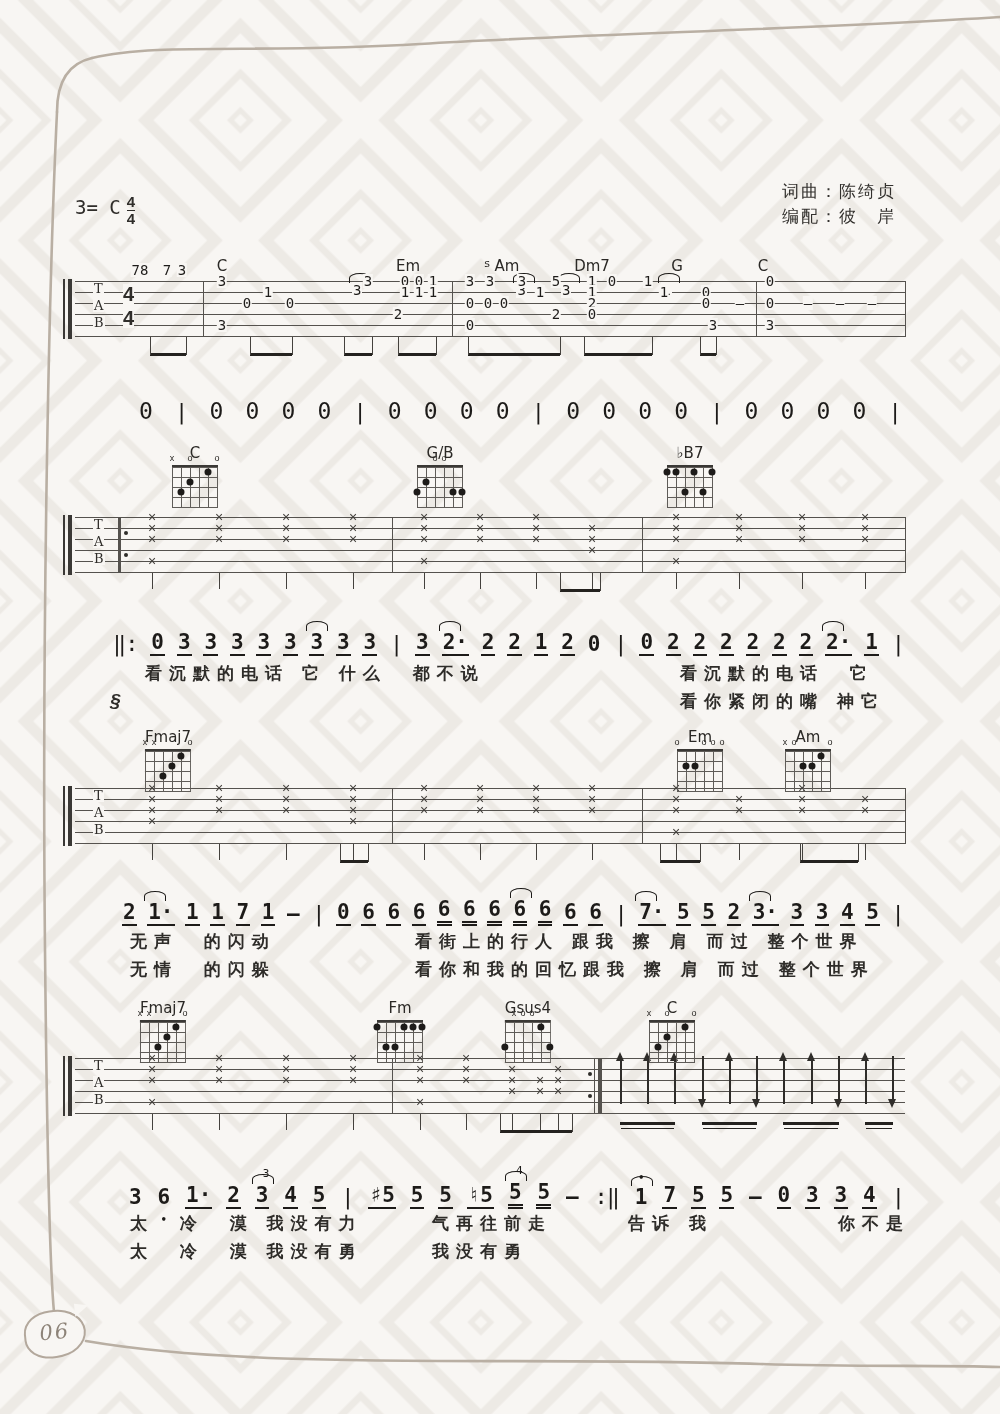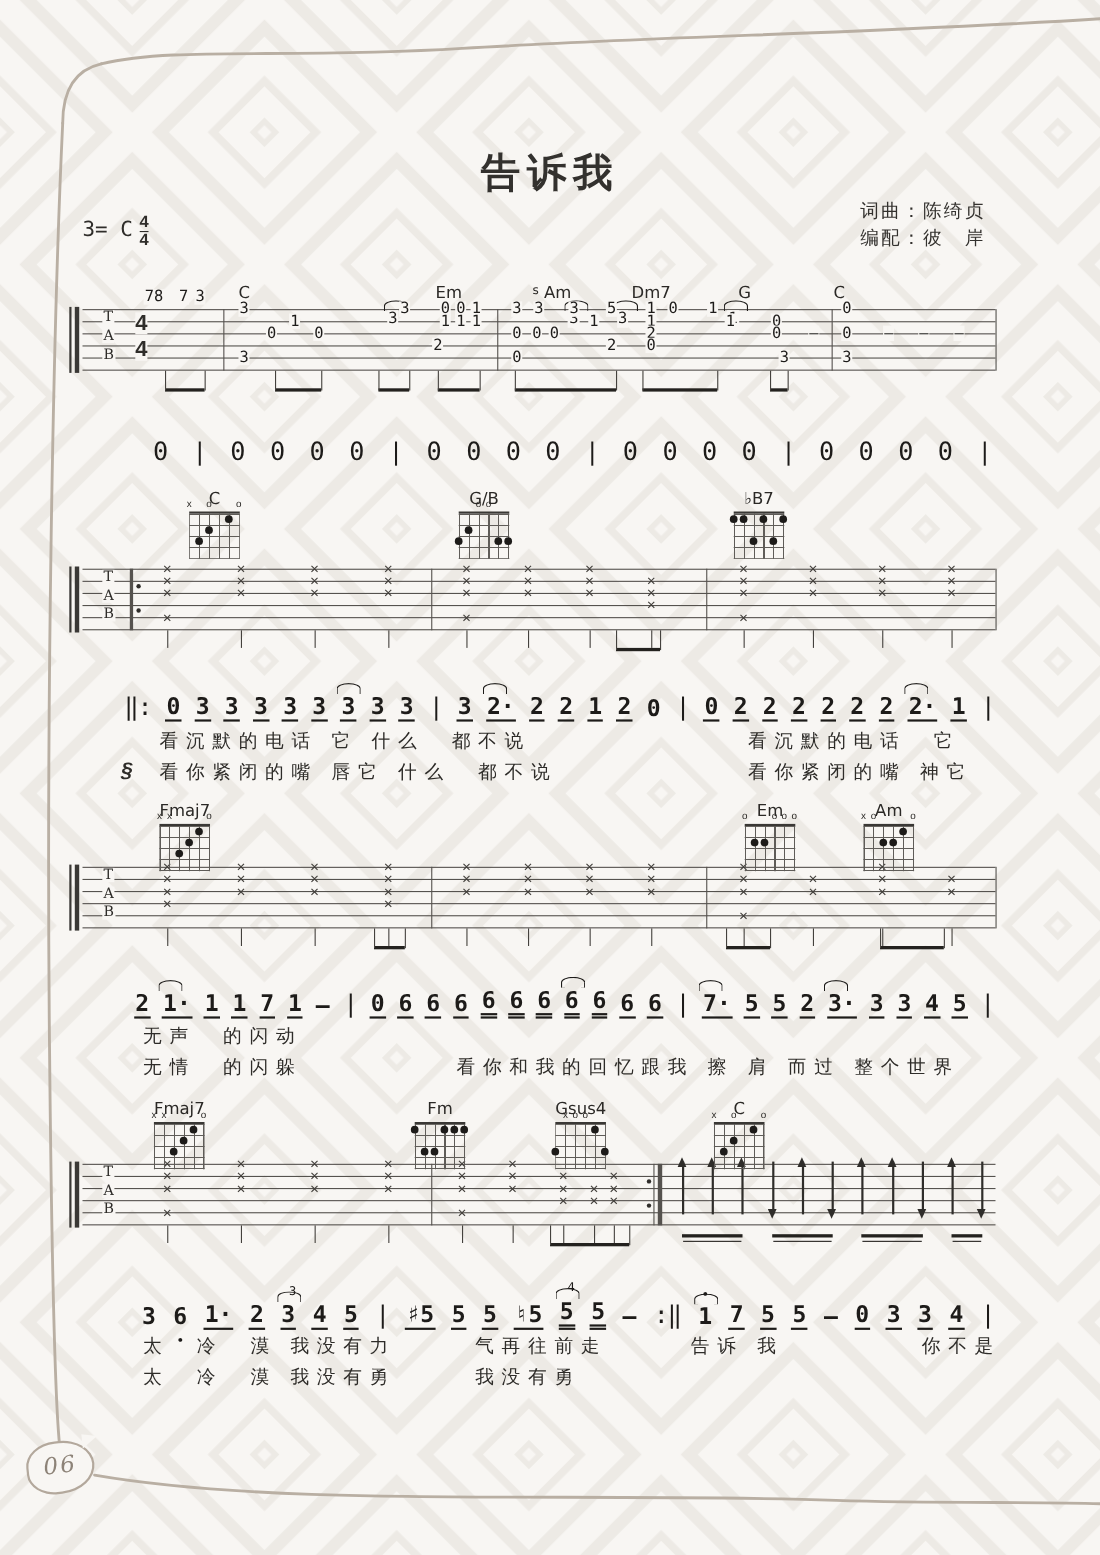--- a/index.html
+++ b/index.html
@@ -45,21 +45,21 @@
   .ntk.u1{border-bottom:2px solid #1d1b19;}
   .ntk.u2{border-bottom:5px double #1d1b19;}
   .ntk.bar{font-weight:normal;font-size:22px;letter-spacing:-1px;}
   .ntk.arc::before{content:"";position:absolute;top:-9px;left:-3px;width:20px;height:9px;
                    border:1.4px solid #1d1b19;border-bottom:none;border-radius:50% 50% 0 0;}
   .ntk .supm{position:absolute;top:-15px;left:55%;font-size:11px;font-weight:normal;}
   .ntk.da::after{content:"•";position:absolute;top:-13px;left:50%;transform:translateX(-50%);font-size:10px;}
   .ntk.db::after{content:"•";position:absolute;bottom:-16px;left:50%;transform:translateX(-50%);font-size:10px;}
   .zeros{font:23px "DejaVu Sans Mono","Liberation Mono",monospace;color:#1d1b19;}
   
-  .lyric{position:absolute;font-size:17px;font-weight:normal;letter-spacing:7px;white-space:pre;color:#2e2c29;
+  .lyric{position:absolute;font-size:17px;font-weight:bold;letter-spacing:7px;white-space:pre;color:#2e2c29;
          font-family:"DejaVu Sans",sans-serif;}
   .segno{position:absolute;font-size:19px;font-weight:bold;font-style:italic;color:#2e2c29;}
   
   .cd{position:absolute;transform:translateX(-50%);text-align:center;}
   .cd-label{font-size:15px;margin-bottom:4px;line-height:1;color:#2b2926;font-family:"DejaVu Sans",sans-serif;}
   .cd-grid{position:relative;width:46px;height:41px;margin:0 auto;border-top:2px solid #3a3835;
     background:
       repeating-linear-gradient(90deg,#6a6archive 0,#6a6archive 0),
       repeating-linear-gradient(90deg,#6b6archive 0,#6b6archive 0);}
   .cd-grid{background:
@@ -97,21 +97,20 @@
   <svg class="frame" width="1000" height="1414">
     <g fill="none" stroke="#b9afa3" stroke-width="2.6" stroke-linecap="round">
       <path d="M92,58 C160,42 260,54 420,44 C600,33 800,30 1000,17"></path>
       <path d="M57,112 C57,80 70,63 92,58"></path>
       <path d="M57,112 C48,300 42,650 45,950 C47,1150 50,1270 54,1312"></path>
       <path d="M86,1341 C260,1371 520,1356 760,1364 C850,1367 940,1365 1000,1367"></path>
     </g>
   </svg>
 
 
-  <div class="abs song-title" style="left:0;right:0;top:133px;text-align:center;">告诉我</div>
   <div class="abs" style="left:75px;top:194px;">
     <span class="key-label">3= C</span><span class="timesig"><span>4</span><span style="border-top:1.5px solid #2f2d2a;">4</span></span>
   </div>
   <div class="abs credits" style="left:782px;top:180px;">
     <div>词曲：陈绮贞</div>
     <div>编配：彼　岸</div>
   </div>
 
   <div id="score" class="abs" style="left:0;top:0;width:1000px;height:1414px;">
       <div class="abs" style="left: 75px; top: 281px; width: 830px; height: 56px;"><div class="staff-line" style="top: 0px;"></div><div class="staff-line" style="top: 11px;"></div><div class="staff-line" style="top: 22px;"></div><div class="staff-line" style="top: 33px;"></div><div class="staff-line" style="top: 44px;"></div><div class="staff-line" style="top: 55px;"></div><div class="brk" style="left: -7px; top: -2px; width: 3.5px; height: 60px;"></div><div class="brk" style="left: -12px; top: -2px; width: 1.5px; height: 60px;"></div><div class="barline" style="left: 128px;"></div><div class="barline" style="left: 377px;"></div><div class="barline" style="left: 681px;"></div><div class="barline" style="left: 830px;"></div><div class="tab-letter" style="left: 18px; top: 1px;">T</div><div class="tab-letter" style="left: 18px; top: 18px;">A</div><div class="tab-letter" style="left: 18px; top: 35px;">B</div><div class="ts-num" style="left: 48px; top: 3px;">4</div><div class="ts-num" style="left: 48px; top: 27px;">4</div><span class="tabtoken" style="left: 65px; top: -11px;">78</span><span class="tabtoken" style="left: 92px; top: -11px;">7</span><span class="tabtoken" style="left: 107px; top: -11px;">3</span><span class="tabtoken" style="left: 147px; top: 0px;">3</span><span class="tabtoken" style="left: 147px; top: 44px;">3</span><span class="tabtoken" style="left: 172px; top: 22px;">0</span><span class="tabtoken" style="left: 193px; top: 11px;">1</span><span class="tabtoken" style="left: 215px; top: 22px;">0</span><span class="tabtoken ntk arc" style="left: 277px; top: 0px;">3</span><span class="tabtoken" style="left: 293px; top: 0px;">3</span><span class="tabtoken" style="left: 330px; top: 0px;">0</span><span class="tabtoken" style="left: 344px; top: 0px;">0</span><span class="tabtoken" style="left: 358px; top: 0px;">1</span><span class="tabtoken" style="left: 330px; top: 11px;">1</span><span class="tabtoken" style="left: 344px; top: 11px;">1</span><span class="tabtoken" style="left: 358px; top: 11px;">1</span><span class="tabtoken" style="left: 323px; top: 33px;">2</span><span class="tabtoken" style="left: 395px; top: 0px;">3</span><span class="tabtoken" style="left: 415px; top: 0px;">3</span><span class="tabtoken ntk arc" style="left: 431px; top: 0px;">3</span><span class="tabtoken" style="left: 447px; top: 0px;">3</span><span class="tabtoken ntk arc" style="left: 465px; top: 0px;">3</span><span class="tabtoken" style="left: 481px; top: 0px;">5</span><span class="tabtoken" style="left: 395px; top: 22px;">0</span><span class="tabtoken" style="left: 413px; top: 22px;">0</span><span class="tabtoken" style="left: 429px; top: 22px;">0</span><span class="tabtoken" style="left: 395px; top: 44px;">0</span><span class="tabtoken" style="left: 465px; top: 11px;">1</span><span class="tabtoken" style="left: 481px; top: 33px;">2</span><span class="tabtoken" style="left: 517px; top: 0px;">1</span><span class="tabtoken" style="left: 517px; top: 11px;">1</span><span class="tabtoken" style="left: 517px; top: 22px;">2</span><span class="tabtoken" style="left: 517px; top: 33px;">0</span><span class="tabtoken" style="left: 537px; top: 0px;">0</span><span class="tabtoken ntk arc" style="left: 555px; top: 0px;">1</span><span class="tabtoken" style="left: 573px; top: 0px;">1</span><span class="tabtoken" style="left: 589px; top: 11px;">1</span><span class="tabtoken" style="left: 631px; top: 11px;">0</span><span class="tabtoken" style="left: 631px; top: 22px;">0</span><span class="tabtoken" style="left: 638px; top: 44px;">3</span><span class="tabtoken" style="left: 665px; top: 22px;">–</span><span class="tabtoken" style="left: 695px; top: 0px;">0</span><span class="tabtoken" style="left: 695px; top: 22px;">0</span><span class="tabtoken" style="left: 695px; top: 44px;">3</span><span class="tabtoken" style="left: 733px; top: 22px;">–</span><span class="tabtoken" style="left: 765px; top: 22px;">–</span><span class="tabtoken" style="left: 797px; top: 22px;">–</span><div class="beam" style="left: 75px; top: 72px; width: 36px;"></div><div class="stem" style="left: 75px; top: 56px; height: 18px;"></div><div class="stem" style="left: 111px; top: 56px; height: 18px;"></div><div class="beam" style="left: 175px; top: 72px; width: 42px;"></div><div class="stem" style="left: 175px; top: 56px; height: 18px;"></div><div class="stem" style="left: 217px; top: 56px; height: 18px;"></div><div class="beam" style="left: 269px; top: 72px; width: 28px;"></div><div class="stem" style="left: 269px; top: 56px; height: 18px;"></div><div class="stem" style="left: 297px; top: 56px; height: 18px;"></div><div class="beam" style="left: 323px; top: 72px; width: 38px;"></div><div class="stem" style="left: 323px; top: 56px; height: 18px;"></div><div class="stem" style="left: 361px; top: 56px; height: 18px;"></div><div class="beam" style="left: 393px; top: 72px; width: 92px;"></div><div class="stem" style="left: 393px; top: 56px; height: 18px;"></div><div class="stem" style="left: 485px; top: 56px; height: 18px;"></div><div class="beam" style="left: 509px; top: 72px; width: 68px;"></div><div class="stem" style="left: 509px; top: 56px; height: 18px;"></div><div class="stem" style="left: 577px; top: 56px; height: 18px;"></div><div class="beam" style="left: 625px; top: 72px; width: 16px;"></div><div class="stem" style="left: 625px; top: 56px; height: 18px;"></div><div class="stem" style="left: 641px; top: 56px; height: 18px;"></div></div>
@@ -453,23 +452,23 @@
         <span class="ntk">–</span>
         <span class="ntk u1">0</span>
         <span class="ntk u1">3</span>
         <span class="ntk u1">3</span>
         <span class="ntk u1">4</span>
         <span class="ntk bar">|</span>
       </div>
       <div class="lyric" style="left: 145px; top: 662px;">看沉默的电话 它 什么  都不说</div>
       <div class="lyric" style="left: 680px; top: 662px;">看沉默的电话  它</div>
       <div class="segno" style="left: 110px; top: 690px;">§</div>
-      <div class="lyric" style="left: 145px; top: 690px;">看你紧闭的嘴 唇它 什么  都不说</div>
       <div class="lyric" style="left: 680px; top: 690px;">看你紧闭的嘴 神它</div>
       <div class="lyric" style="left: 130px; top: 930px;">无声  的闪动</div>
+      <div class="lyric" style="left: 415px; top: 930px;">看街上的行人 跟我 擦 肩 而过 整个世界</div>
       <div class="lyric" style="left: 130px; top: 958px;">无情  的闪躲</div>
       <div class="lyric" style="left: 415px; top: 958px;">看你和我的回忆跟我 擦 肩 而过 整个世界</div>
       <div class="lyric" style="left: 130px; top: 1212px;">太  冷  漠 我没有力</div>
       <div class="lyric" style="left: 432px; top: 1212px;">气再往前走</div>
       <div class="lyric" style="left: 628px; top: 1212px;">告诉 我</div>
       <div class="lyric" style="left: 838px; top: 1212px;">你不是</div>
       <div class="lyric" style="left: 130px; top: 1240px;">太  冷  漠 我没有勇</div>
       <div class="lyric" style="left: 432px; top: 1240px;">我没有勇</div>
       <div class="cd" style="left: 195px; top: 446px;">
         <div class="cd-label">C</div>

